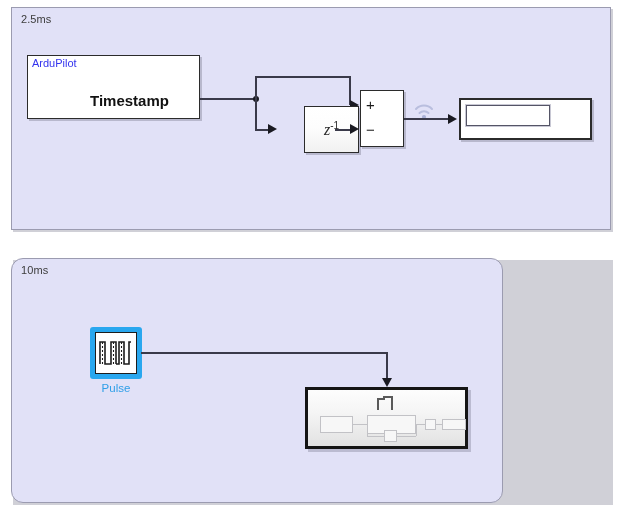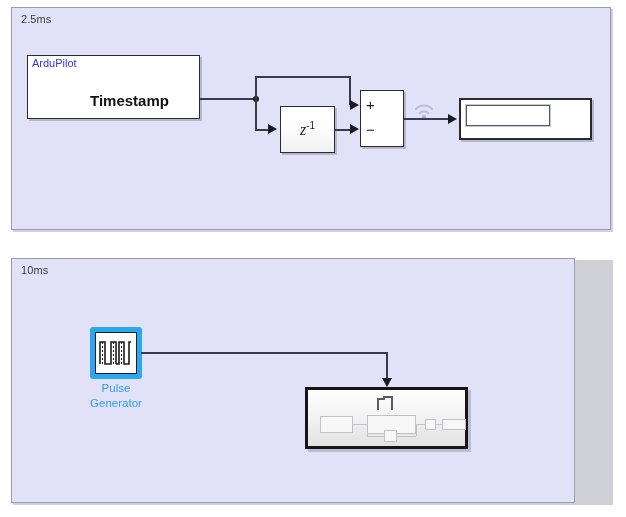--- a/index.html
+++ b/index.html
@@ -38,20 +38,21 @@
 
   
   .blk {
     position: absolute;
     background: #ffffff;
     border: 1.5px solid #2b2b2b;
     box-shadow: 2px 2px 0 rgba(90,90,110,0.30);
   }
   .blk-grad {
     background: linear-gradient(180deg,#ffffff 0%,#fdfdfd 45%,#f1f1f1 100%);
+    margin-left: 24px;
   }
   .blk-heavy { border-width: 2.5px; }
 
   .blk-sublabel {
     position: absolute;
     left: 4px; top: 1px;
     font-size: 11px;
     color: #3333ee;
     white-space: nowrap;
   }
@@ -223,41 +224,40 @@
 
     <div class="blk blk-heavy" style="left:447px; top:90px; width:133px; height:42px;">
       <div class="display-screen" style="left:5px; top:5px; width:84px; height:21px;">
         <span></span>
       </div>
     </div>
 
   </div>
 
   <div class="rate-panel-shadow" style="left:13px; top:260px; width:600px; height:245px;"></div>
-  <div class="rate-panel" style="left:11px; top:258px; width:564px; height:245px;">
+  <div class="rate-panel" style="left:11px; top:258px; width:492px; height:245px;border-radius:12px;">
 
     <span class="rate-label">10ms</span>
 
     <div class="pg-wrap" style="left:78px; top:68px; width:52px; height:52px;">
       <div class="pg-halo"></div>
       <div class="pg-body" style="left:5px; top:5px; width:42px; height:42px;">
         <svg width="39" height="39" viewBox="0 0 39 39">
           <g stroke="#1d1d1d" stroke-width="1.6" fill="none">
             <path d="M4 31 L4 9 L9 9 L9 31 L15 31 L15 9 L20 9 L20 31"></path>
             <path d="M20 31 L20 31 L23 31 L23 9 L28 9 L28 31 L33 31 L33 9 L35 9"></path>
           </g>
           <g stroke="#1d1d1d" stroke-width="1.1" stroke-dasharray="2 2">
             <line x1="6.5" y1="9" x2="6.5" y2="31"></line>
             <line x1="17.5" y1="9" x2="17.5" y2="31"></line>
             <line x1="25.5" y1="9" x2="25.5" y2="31"></line>
           </g>
         </svg>
       </div>
       <span class="pg-name" style="top:54px;">Pulse</span>
-      <span class="pg-name" style="top:69px;">Generator</span>
     </div>
 
     <div class="wire-h" style="left:129px; top:93px; width:247px;"></div>
     <div class="wire-v" style="left:374px; top:93px; height:30px;"></div>
     <div class="arrow-d" style="left:369.5px; top:119px;"></div>
 
     <div class="subsys" style="left:293px; top:128px; width:163px; height:62px;">
       <div class="subsys-inner">
 
         <svg width="26" height="20" viewBox="0 0 26 20" style="position:absolute; left:67px; top:3px;">

